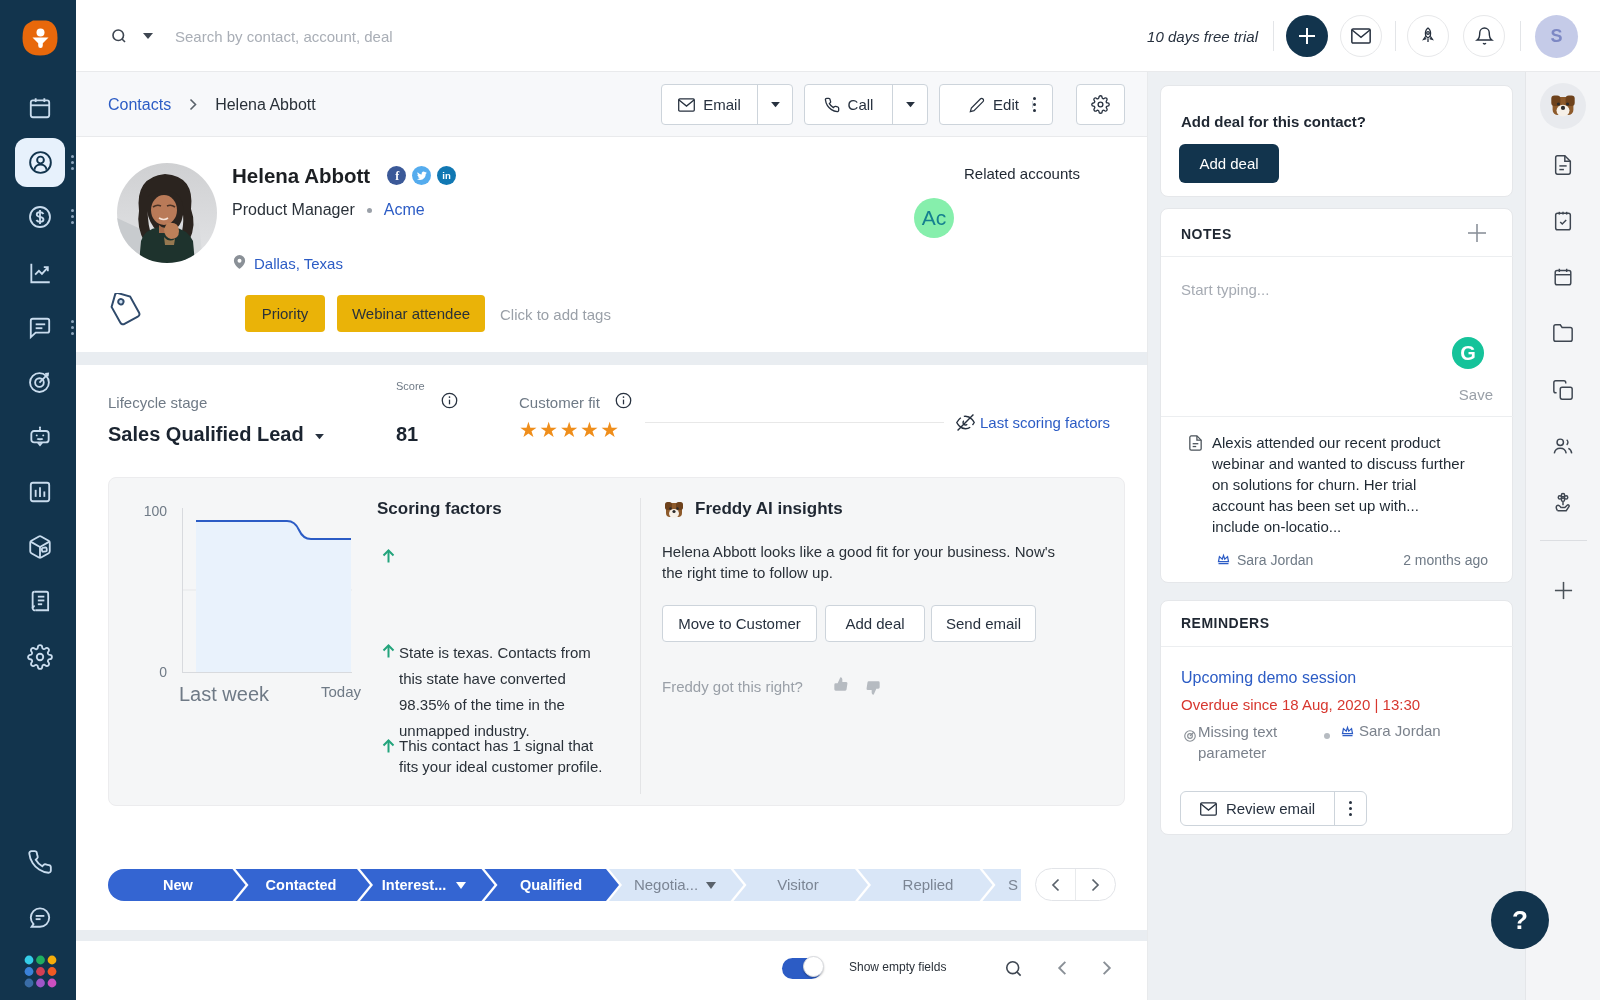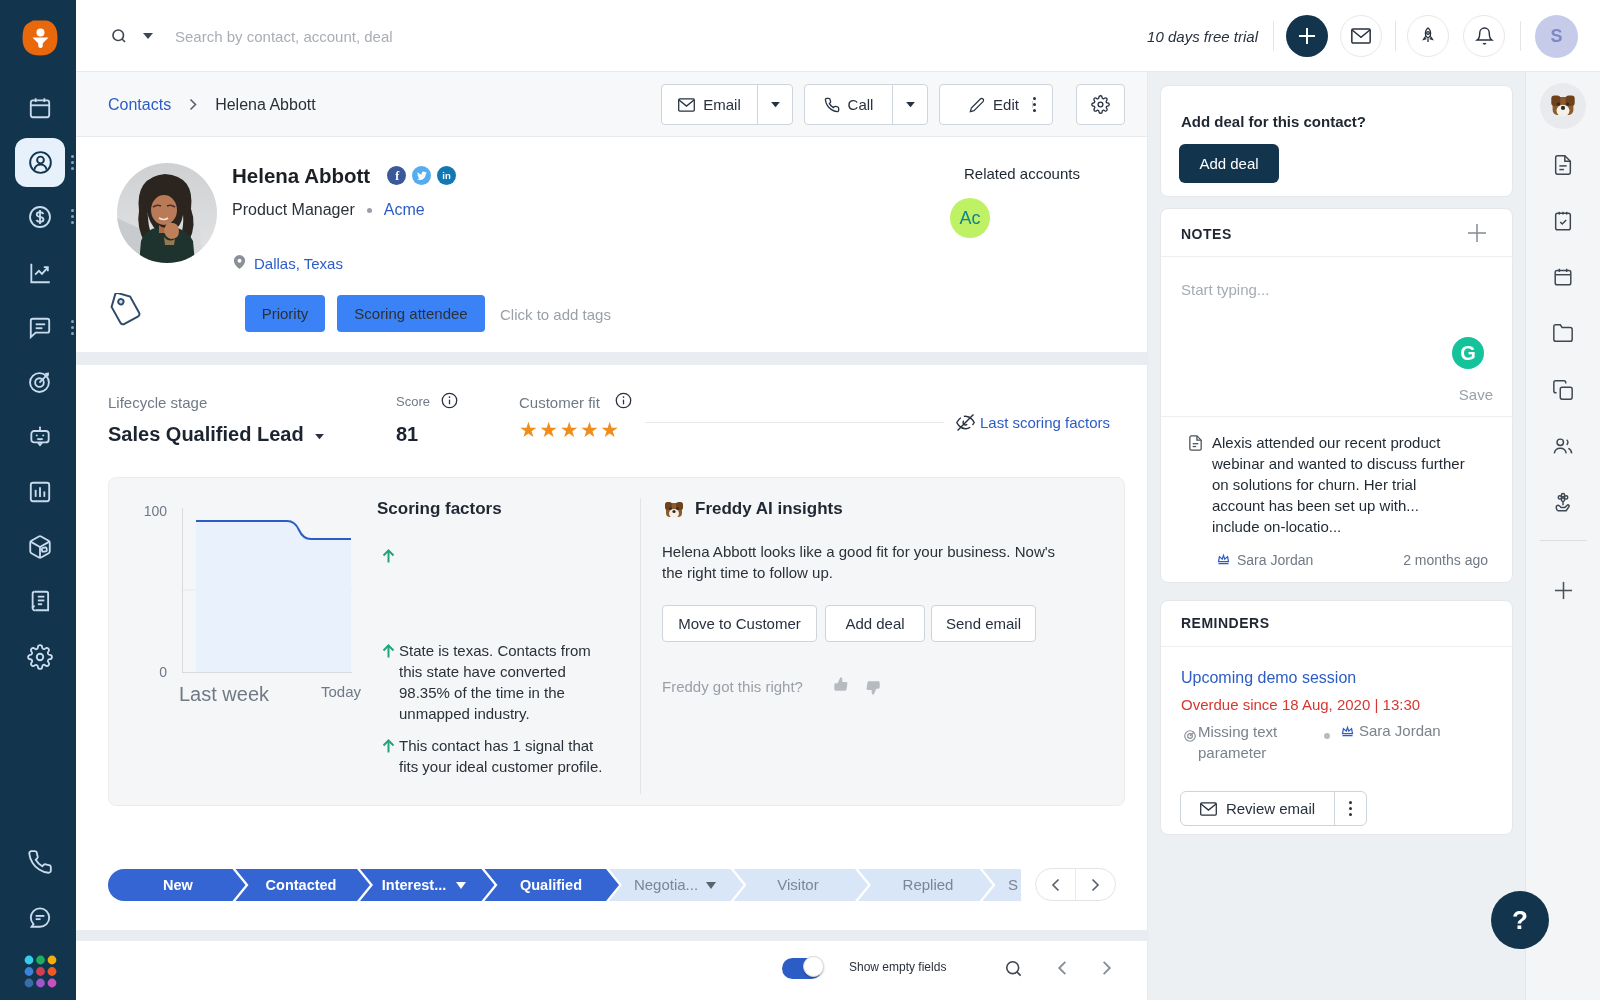--- a/index.html
+++ b/index.html
@@ -1,21 +1,21 @@
 <!DOCTYPE html>
 <html><head>
 <meta charset="utf-8">
 <style>
 *{margin:0;padding:0;box-sizing:border-box}
 html,body{width:1600px;height:1000px;overflow:hidden;font-family:"Liberation Sans",sans-serif;background:#fff;color:#27313f}
 .abs{position:absolute}
 .flex{display:flex;align-items:center}
 svg{display:block}
 .btn{border:1px solid #cdd4db;border-radius:4px;background:#fff;display:flex;align-items:center;justify-content:center;font-size:15px;color:#27313f}
-.chip{background:#3b82f6;border-radius:4px;font-size:15px;color:#2a3139;display:flex;align-items:center;justify-content:center}
+.chip{background:#eab308;border-radius:4px;font-size:15px;color:#2a3139;display:flex;align-items:center;justify-content:center}
 .muted{color:#6f7a86}
 .link{color:#2c5cc5}
 .card{position:absolute;background:#fff;border:1px solid #e5e7ea;border-radius:8px}
 </style>
 </head>
 <body>
 
 <div class="abs" id="sidebar" style="left:0;top:0;width:76px;height:1000px;background:#12344d">
   
   <div class="abs" style="left:22px;top:20px;width:36px;height:36px">
@@ -279,35 +279,35 @@
     </svg>
   <div class="abs link" style="left:178px;top:183px;font-size:15px">Dallas, Texas</div>
 
   <svg class="abs" style="left:32px;top:221px" width="36" height="36" viewBox="0 0 24 24" fill="none" stroke="#2f4a6b" stroke-width="1.3">
       <g transform="rotate(16 12 12)">
         <path d="M20.59 13.41l-7.17 7.17a2 2 0 0 1-2.83 0L2 12V3.5A1.5 1.5 0 0 1 3.5 2H12l8.59 8.59a2 2 0 0 1 0 2.82z"></path>
         <circle cx="7" cy="7" r="1.8" fill="#cfe0f2"></circle>
       </g>
     </svg>
   <div class="abs chip" style="left:169px;top:223px;width:80px;height:37px">Priority</div>
-  <div class="abs chip" style="left:261px;top:223px;width:148px;height:37px">Scoring attendee</div>
+  <div class="abs chip" style="left:261px;top:223px;width:148px;height:37px">Webinar attendee</div>
   <div class="abs" style="left:424px;top:234px;font-size:15px;color:#9aa0a8">Click to add tags</div>
 
   <div class="abs" style="left:888px;top:93px;font-size:15px;color:#1f2732">Related accounts</div>
-  <div class="abs flex" style="left:874px;top:126px;width:40px;height:40px;border-radius:50%;background:#bef264;justify-content:center;font-size:18px;color:#15808f">Ac</div>
+  <div class="abs flex" style="left:838px;top:126px;width:40px;height:40px;border-radius:50%;background:#86efac;justify-content:center;font-size:21px;color:#15808f">Ac</div>
 
   <div class="abs" style="left:0;top:280px;width:1071px;height:13px;background:#e9edf1"></div>
 
   <div class="abs muted" style="left:32px;top:322px;font-size:15px">Lifecycle stage</div>
   <div class="abs flex" style="left:32px;top:351px;font-size:20px;font-weight:700;color:#1b2430">Sales Qualified Lead
     <svg style="margin-left:10px;margin-top:3px" width="11" height="7" viewBox="0 0 12 8">
         <path d="M1 1l5 6 5-6z" fill="#27313f"></path>
       </svg>
   </div>
-  <div class="abs muted" style="left:320px;top:322px;font-size:13px">Score</div>
+  <div class="abs muted" style="left:320px;top:308px;font-size:11px">Score</div>
   <svg class="abs" style="left:365px;top:320px" width="17" height="17" viewBox="0 0 20 20" fill="none" stroke="#27313f" stroke-width="1.5">
       <circle cx="10" cy="10" r="8.5"></circle>
       <line x1="10" y1="9" x2="10" y2="14.5"></line>
       <circle cx="10" cy="6" r="1" fill="#27313f" stroke="none"></circle>
     </svg>
   <div class="abs" style="left:320px;top:351px;font-size:20px;font-weight:700;color:#1b2430">81</div>
   <div class="abs muted" style="left:443px;top:322px;font-size:15px">Customer fit</div>
   <svg class="abs" style="left:539px;top:320px" width="17" height="17" viewBox="0 0 20 20" fill="none" stroke="#27313f" stroke-width="1.5">
       <circle cx="10" cy="10" r="8.5"></circle>
       <line x1="10" y1="9" x2="10" y2="14.5"></line>
@@ -337,21 +337,21 @@
 
     <div class="abs" style="left:268px;top:21px;font-size:17px;font-weight:700;color:#1f2732">Scoring factors</div>
     <svg class="abs" style="left:272px;top:70px" width="15" height="16" viewBox="0 0 15 16" fill="none" stroke="#23a47c" stroke-width="2">
         <path d="M7.5 14.5V2.5"></path>
         <path d="M2.5 7.5l5-5 5 5"></path>
       </svg>
     <svg class="abs" style="left:272px;top:165px" width="15" height="16" viewBox="0 0 15 16" fill="none" stroke="#23a47c" stroke-width="2">
         <path d="M7.5 14.5V2.5"></path>
         <path d="M2.5 7.5l5-5 5 5"></path>
       </svg>
-    <div class="abs" style="left:290px;top:162px;width:215px;font-size:15px;line-height:21px;color:#2a3139">State is texas. Contacts from<br>this state have converted<br>98.35% of the time in the<br>unmapped industry.</div>
+    <div class="abs" style="left:290px;top:162px;width:215px;font-size:15px;line-height:26px;color:#2a3139">State is texas. Contacts from<br>this state have converted<br>98.35% of the time in the<br>unmapped industry.</div>
     <svg class="abs" style="left:272px;top:260px" width="15" height="16" viewBox="0 0 15 16" fill="none" stroke="#23a47c" stroke-width="2">
         <path d="M7.5 14.5V2.5"></path>
         <path d="M2.5 7.5l5-5 5 5"></path>
       </svg>
     <div class="abs" style="left:290px;top:257px;width:218px;font-size:15px;line-height:21px;color:#2a3139">This contact has 1 signal that<br>fits your ideal customer profile.</div>
 
     <div class="abs" style="left:531px;top:20px;width:1px;height:296px;background:#e3e4e6"></div>
 
     <svg class="abs" style="left:555px;top:22px" width="20" height="20" viewBox="0 0 20 20">
         <rect x="2" y="3" width="16" height="14" rx="4" fill="#8d5a2b"></rect>

